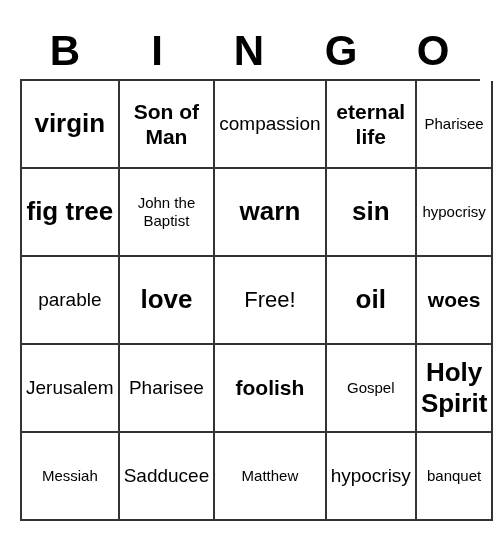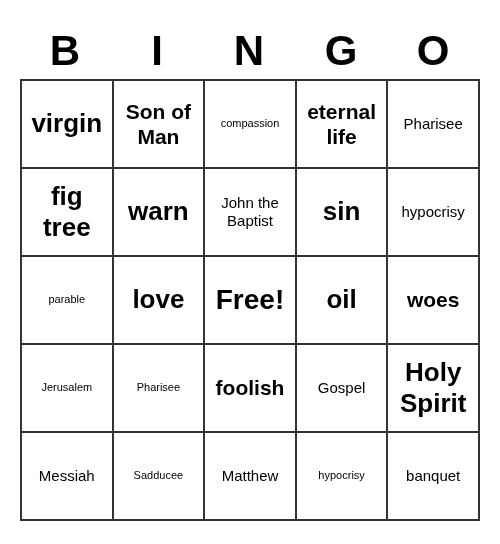--- a/index.html
+++ b/index.html
@@ -51,25 +51,25 @@
       font-weight: bold;
     }
     .size-medium {
       font-size: 21px;
       font-weight: bold;
     }
     .size-normal {
       font-size: 15px;
     }
     .size-small {
-      font-size: 11px;
+      font-size: 19px;
     }
     .free-cell {
-      font-size: 28px;
-      font-weight: bold;
+      font-size: 22px;
+      font-weight: normal;
     }
   </style>
 </head>
 <body>
 
 <div class="bingo-card">
   <div class="bingo-header">
   <div class="bingo-header-cell">B</div>
       <div class="bingo-header-cell">I</div>
       <div class="bingo-header-cell">N</div>
@@ -89,24 +89,24 @@
       <div class="bingo-cell">
         <span class="size-medium">eternal life</span>
       </div>
       <div class="bingo-cell">
         <span class="size-normal">Pharisee</span>
       </div>
       <div class="bingo-cell">
         <span class="size-large">fig tree</span>
       </div>
       <div class="bingo-cell">
-        <span class="size-large">warn</span>
+        <span class="size-normal">John the Baptist</span>
       </div>
       <div class="bingo-cell">
-        <span class="size-normal">John the Baptist</span>
+        <span class="size-large">warn</span>
       </div>
       <div class="bingo-cell">
         <span class="size-large">sin</span>
       </div>
       <div class="bingo-cell">
         <span class="size-normal">hypocrisy</span>
       </div>
       <div class="bingo-cell">
         <span class="size-small">parable</span>
       </div>

